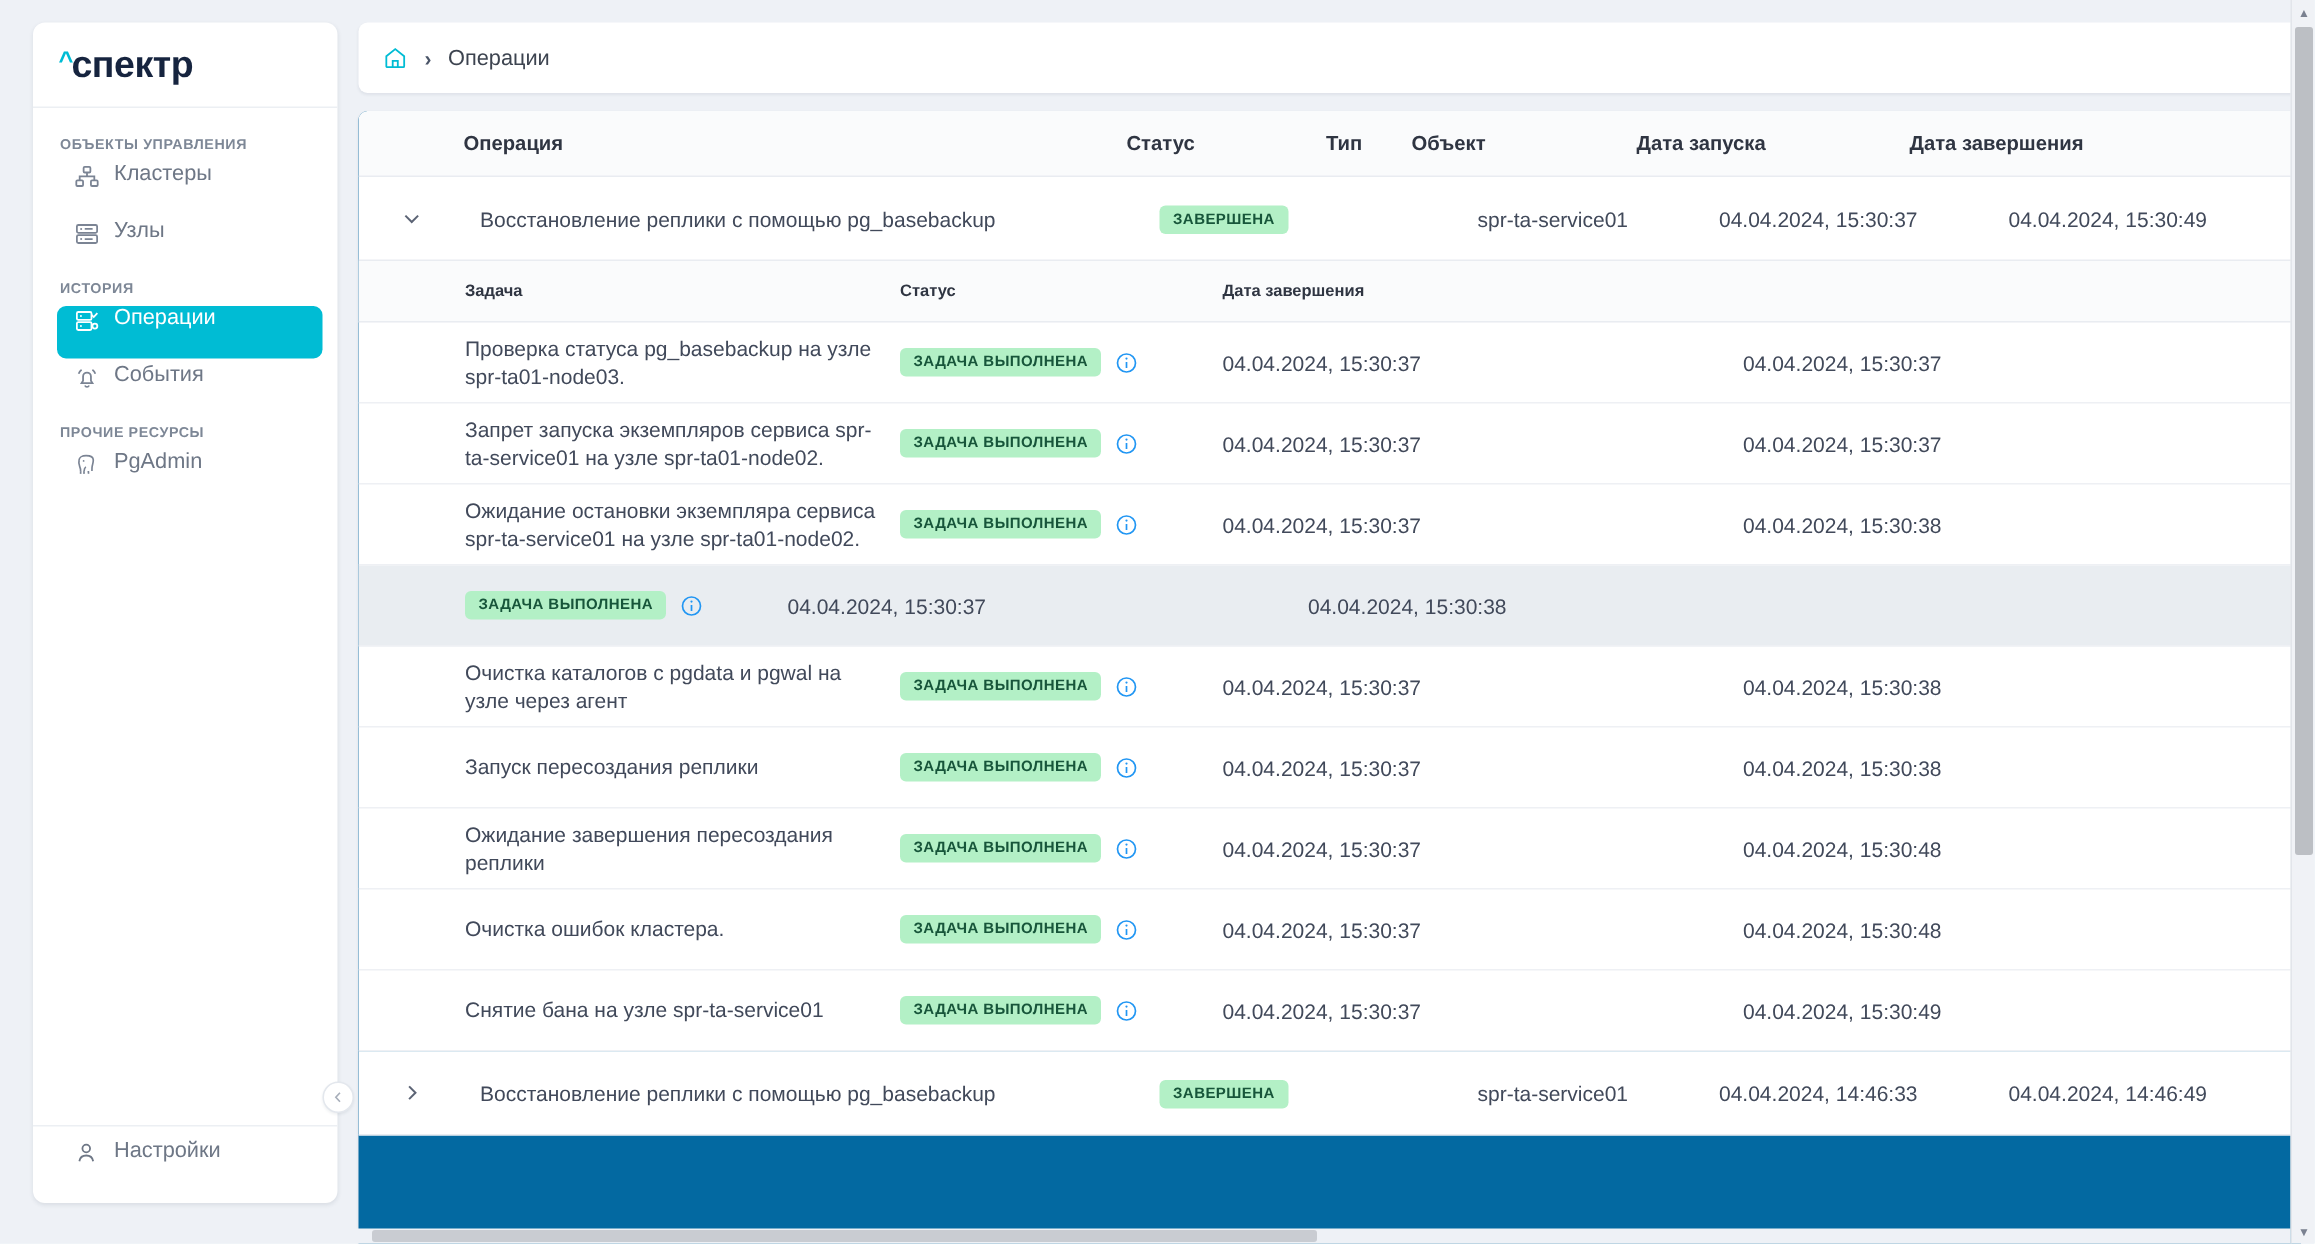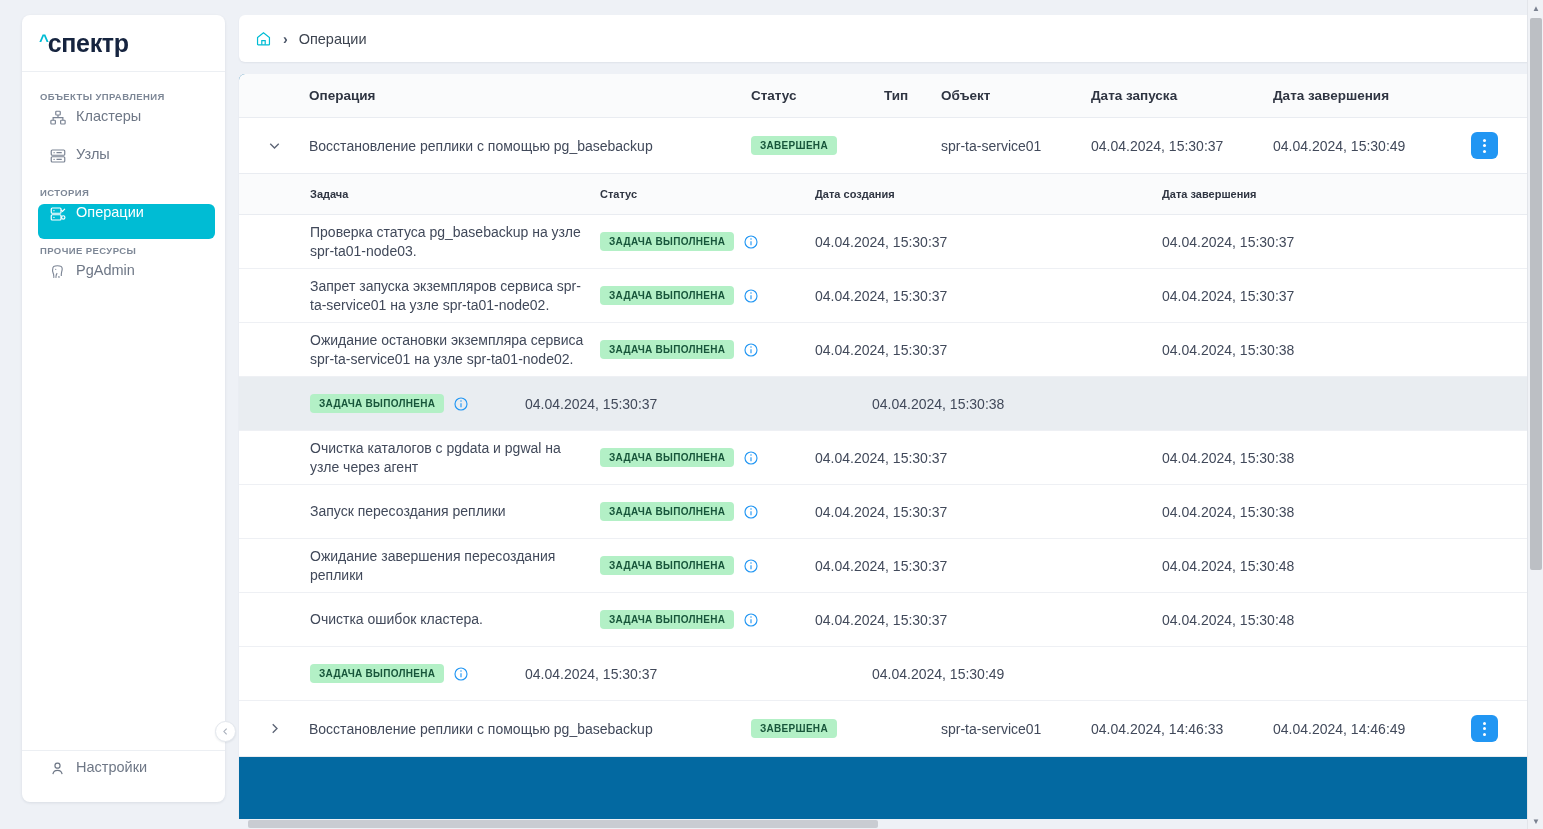--- a/index.html
+++ b/index.html
@@ -160,20 +160,21 @@
   }
   .op-row {
     display: flex;
     align-items: center;
     min-height: 56px;
     border-bottom: 1px solid #e9ecf1;
     font-size: 14px;
     color: #41495a;
     background: #fff;
     flex: none;
+    gap: 11px;
   }
   .c-exp   { width: 70px; min-width: 70px; display:flex; align-items:center; justify-content:center; color:#6b7280; }
   .c-op    { width: 442px; min-width: 442px; }
   .c-stat  { width: 133px; min-width: 133px; }
   .c-type  { width: 57px;  min-width: 57px; }
   .c-obj   { width: 150px; min-width: 150px; }
   .c-start { width: 182px; min-width: 182px; }
   .c-end   { width: 198px; min-width: 198px; }
   .c-menu  { flex: 1; display: flex; align-items: center; justify-content: flex-start; }
 
@@ -323,20 +324,30 @@
             <rect x="3" y="13" width="13" height="7" rx="1.3"></rect>
             <circle cx="6.6" cy="7.5" r=".9" fill="#ffffff" stroke="none"></circle>
             <circle cx="6.6" cy="16.5" r=".9" fill="#ffffff" stroke="none"></circle>
             <path d="M16 6.5l2 2 3.2-3.4"></path>
             <circle cx="19" cy="16.5" r="2.2"></circle>
           </svg>
         </span>
         <span>Операции</span>
       </div>
 
+      <div class="nav-item">
+        <span class="ico">
+          <svg width="18" height="18" viewBox="0 0 24 24" fill="none" stroke="#7b8494" stroke-width="1.6">
+            <path d="M7.2 16.5h9.6l-1.3-2v-3.8a3.5 3.5 0 0 0-7 0V14.5z"></path>
+            <path d="M10.2 18.6a1.9 1.9 0 0 0 3.6 0"></path>
+            <path d="M4.6 8.2C5.1 6.6 6 5.4 7.2 4.6M19.4 8.2c-.5-1.6-1.4-2.8-2.6-3.6"></path>
+          </svg>
+        </span>
+        <span>События</span>
+      </div>
 
       <div class="nav-group-title">ПРОЧИЕ РЕСУРСЫ</div>
 
       <div class="nav-item">
         <span class="ico">
           <svg width="18" height="18" viewBox="0 0 24 24" fill="none" stroke="#7b8494" stroke-width="1.5">
             <path d="M5 7.5c0-2.2 2.6-3.8 6.2-3.8S17.6 5 17.6 7.6c0 2-.5 3.4-.9 5.1-.4 1.6-.3 3.4-.3 4.6"></path>
             <path d="M5 7.5c-.6 2.3-.2 4.4.6 6.2.6 1.3.8 2.6.7 3.8"></path>
             <path d="M9.4 17.5c.1-1.6.4-3 1.6-3.8"></path>
             <path d="M13.2 17.4c0 1 .1 1.7.3 2.4M6.3 17.5c.1.9.1 1.6 0 2.3M9.4 17.5c-.1.9-.1 1.6 0 2.3"></path>
@@ -417,21 +428,20 @@
             <span></span>
           </div>
         </div>
       </div>
 
       <div class="sub-wrap">
         <div class="sub-head">
           <div class="t-gut"></div>
           <div class="t-task">Задача</div>
           <div class="t-stat">Статус</div>
-          <div class="t-made">Дата создания</div>
           <div class="t-done">Дата завершения</div>
         </div>
         <div id="task-rows">
             <div class="sub-row">
               <div class="t-gut"></div>
               <div class="t-task">Проверка статуса pg_basebackup на узле spr-ta01-node03.</div>
               <div class="t-stat">
                 <span class="badge">ЗАДАЧА ВЫПОЛНЕНА</span>
                 <span class="info-ico">
                   <svg width="16" height="16" viewBox="0 0 24 24" fill="none" stroke="#2196f3" stroke-width="1.7">
@@ -550,20 +560,21 @@
                     <path d="M12 11v6"></path>
                     <circle cx="12" cy="7.6" r="1.1" fill="#2196f3" stroke="none"></circle>
                   </svg>
                 </span>
               </div>
               <div class="t-made">04.04.2024, 15:30:37</div>
               <div class="t-done">04.04.2024, 15:30:48</div>
             </div>
             <div class="sub-row">
               <div class="t-gut"></div>
+              <div class="t-task">Снятие бана на узле spr-ta-service01</div>
               <div class="t-stat">
                 <span class="badge">ЗАДАЧА ВЫПОЛНЕНА</span>
                 <span class="info-ico">
                   <svg width="16" height="16" viewBox="0 0 24 24" fill="none" stroke="#2196f3" stroke-width="1.7">
                     <circle cx="12" cy="12" r="9"></circle>
                     <path d="M12 11v6"></path>
                     <circle cx="12" cy="7.6" r="1.1" fill="#2196f3" stroke="none"></circle>
                   </svg>
                 </span>
               </div>

